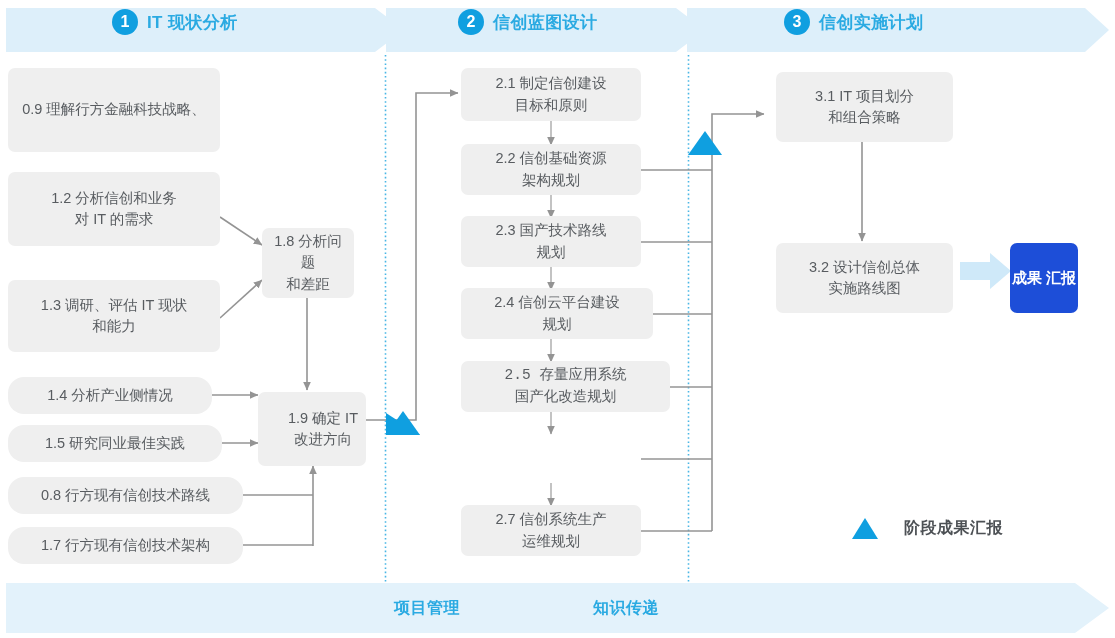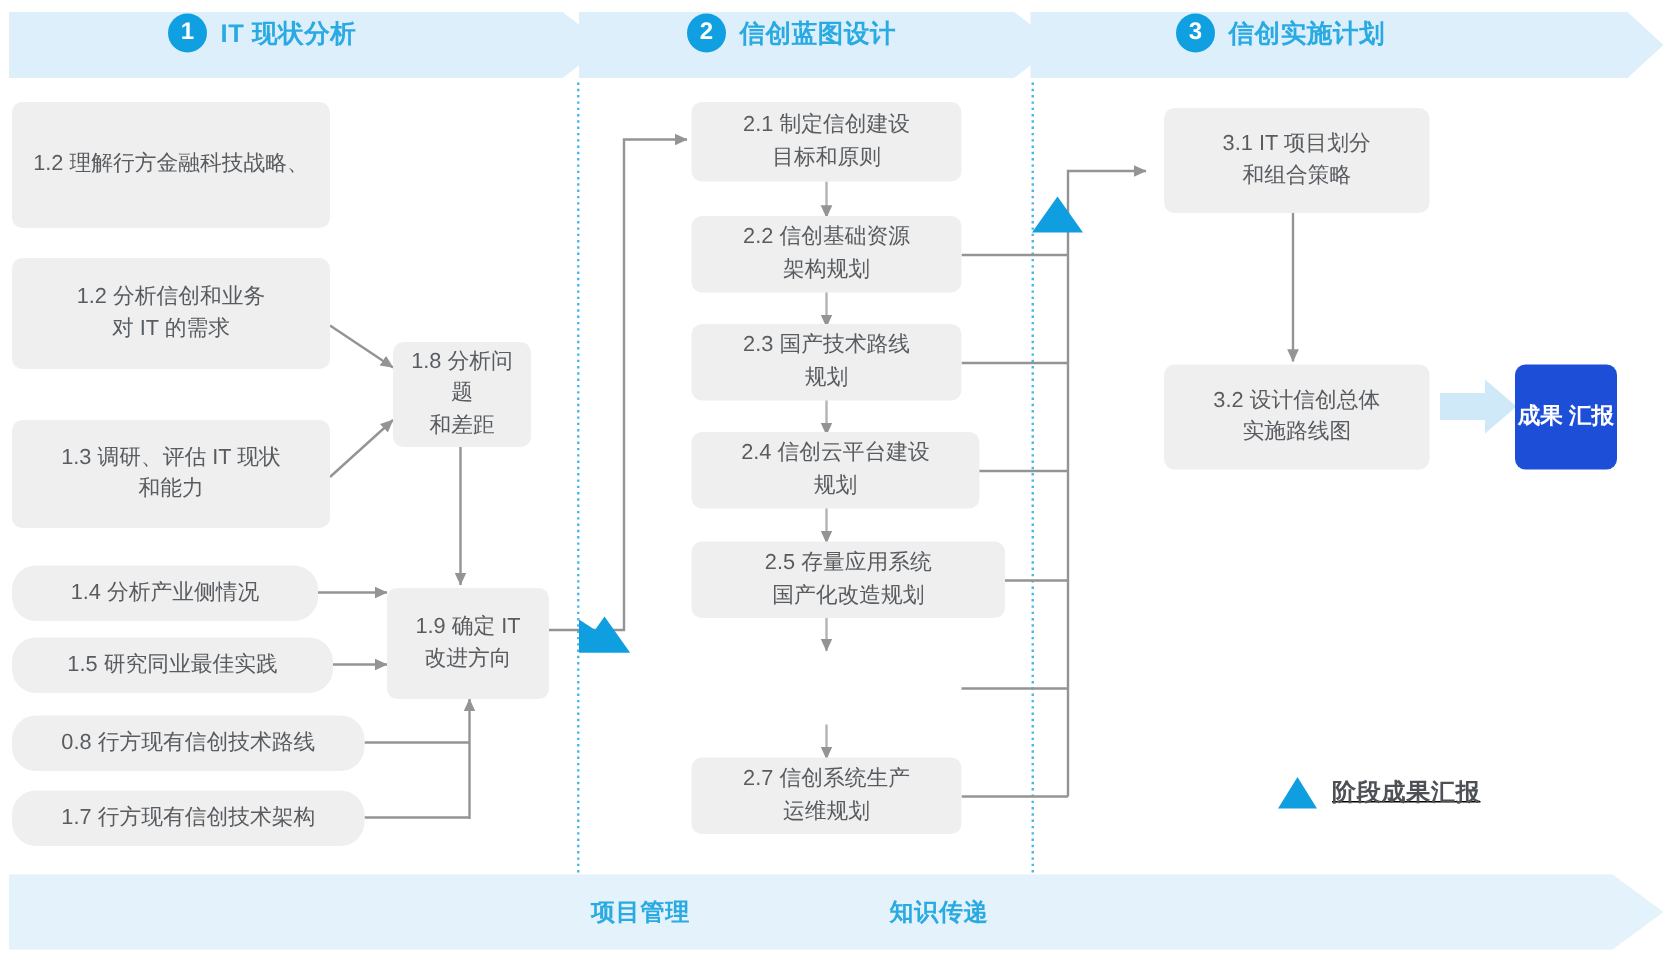--- a/index.html
+++ b/index.html
@@ -30,21 +30,21 @@
   .node.pill{border-radius:16px;}
   .node .t{display:block;}
 
   .badge{
     position:absolute;background:#1d4ed8;border-radius:7px;color:#ffffff;
     font-size:15px;font-weight:bold;line-height:1.3;
     display:flex;align-items:center;justify-content:center;text-align:center;
   }
 
   
-  .legend{position:absolute;display:flex;align-items:flex-end;gap:10px;text-decoration:underline;}
+  .legend{position:absolute;display:flex;align-items:flex-end;gap:26px;}
   .legend .tri{
     width:0;height:0;border-left:13px solid transparent;
     border-right:13px solid transparent;border-bottom:21px solid #0f9fe0;
   }
   .legend .lt{color:#4d5155;font-size:16px;font-weight:bold;letter-spacing:.5px;}
   .foot-text{
     position:absolute;top:598px;color:#2aaae2;font-size:16px;font-weight:bold;
     letter-spacing:.5px;white-space:nowrap;
   }
 </style>
@@ -126,21 +126,21 @@
     <div class="phase-num">2</div>
     <div class="phase-text">信创蓝图设计</div>
   </div>
   <div class="phase-label" style="left:784px;">
     <div class="phase-num">3</div>
     <div class="phase-text">信创实施计划</div>
   </div>
 
   <div class="node" style="left:8px;top:68px;width:212px;height:84px;">
     <div>
-      <span class="t">1.2 理解行方金融科技战略、</span>
+      <span class="t">0.9 理解行方金融科技战略、</span>
     </div>
   </div>
 
   <div class="node" style="left:8px;top:172px;width:212px;height:74px;">
     <div>
       <span class="t">1.2 分析信创和业务</span>
       <span class="t">对 IT 的需求</span>
     </div>
   </div>
 
@@ -167,21 +167,21 @@
     <span class="t">1.7 行方现有信创技术架构</span>
   </div>
 
   <div class="node" style="left:262px;top:228px;width:92px;height:70px;">
     <div>
       <span class="t">1.8 分析问题</span>
       <span class="t">和差距</span>
     </div>
   </div>
 
-  <div class="node" style="left:258px;top:392px;width:108px;height:74px;">
+  <div class="node" style="left:258px;top:392px;width:108px;height:74px;justify-content:flex-end;">
     <div>
       <span class="t">1.9 确定 IT</span>
       <span class="t">改进方向</span>
     </div>
   </div>
 
   <div class="node" style="left:461px;top:68px;width:180px;height:53px;">
     <div>
       <span class="t">2.1 制定信创建设</span>
       <span class="t">目标和原则</span>
@@ -202,21 +202,21 @@
     </div>
   </div>
 
   <div class="node" style="left:461px;top:288px;width:192px;height:51px;">
     <div>
       <span class="t">2.4 信创云平台建设</span>
       <span class="t">规划</span>
     </div>
   </div>
 
-  <div class="node" style="left:461px;top:361px;width:209px;height:51px;">
+  <div class="node" style="left:461px;top:361px;width:209px;height:51px;font-family:Liberation Mono, monospace;">
     <div>
       <span class="t">2.5 存量应用系统</span>
       <span class="t">国产化改造规划</span>
     </div>
   </div>
 
 
   <div class="node" style="left:461px;top:505px;width:180px;height:51px;">
     <div>
       <span class="t">2.7 信创系统生产</span>

